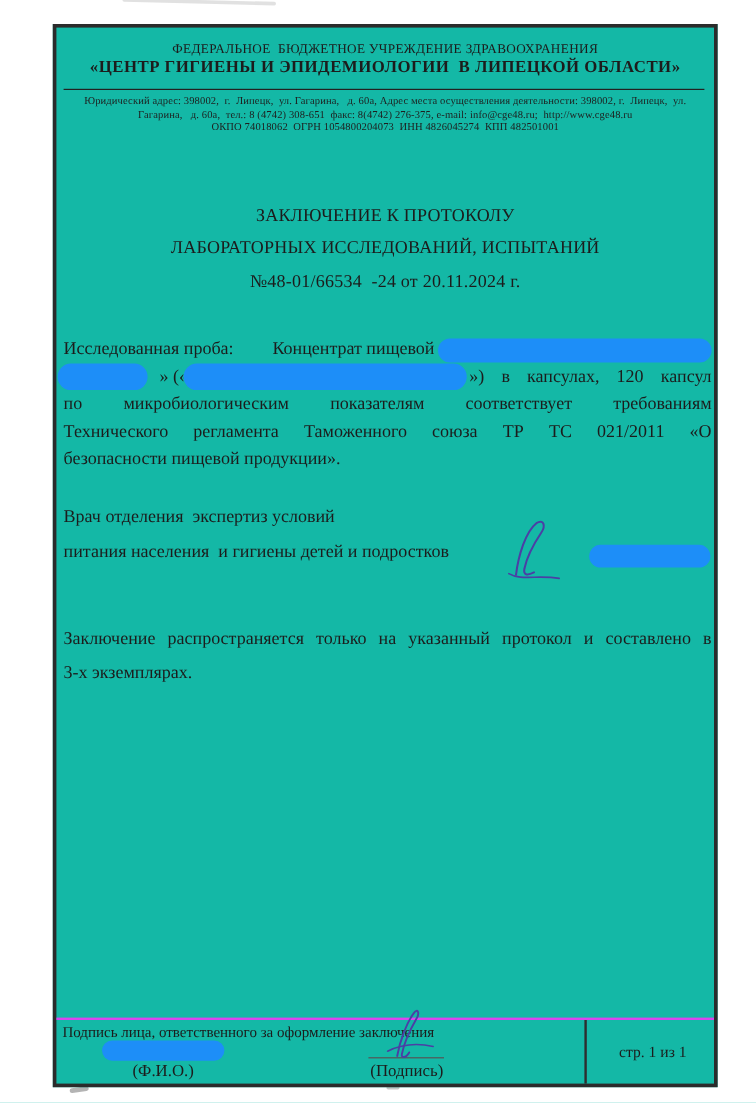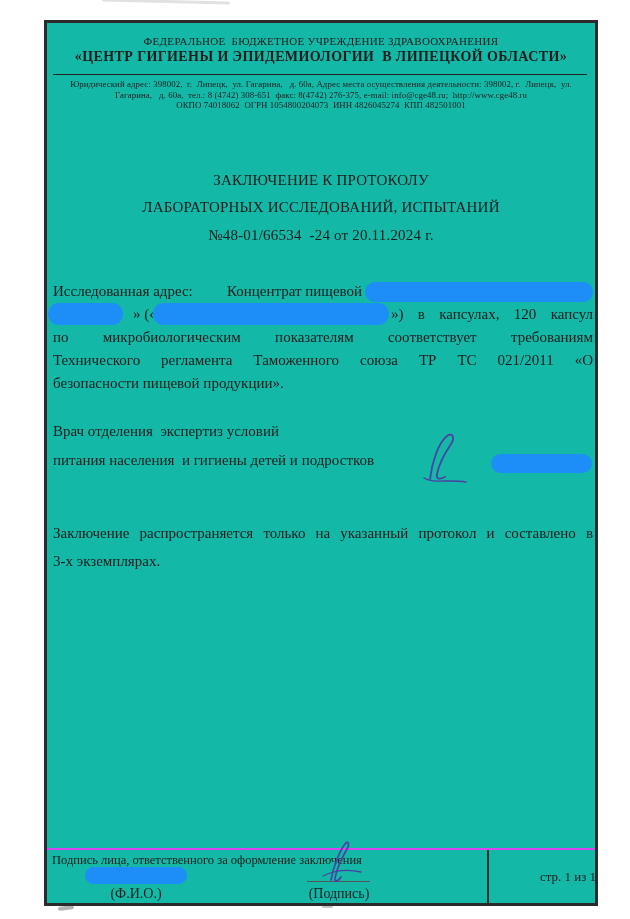--- a/index.html
+++ b/index.html
@@ -38,21 +38,21 @@
     position:absolute;left:0;right:0;bottom:0;height:53px;
     border-top:2px solid #d946ef;
   }
   .fdivider{position:absolute;left:440px;top:0;bottom:0;width:2px;background:#2e2e2e;}
   .flabel{left:5px;top:3px;font-size:12.5px;}
   .fpill{left:38px;top:17px;width:102px;height:17px;border-radius:9px;}
   .fcap{font-size:14px;text-align:center;}
   .fio{left:38px;top:36px;width:102px;}
   .sigline{left:260px;top:20px;width:63px;height:11px;border-bottom:1.4px solid #555;}
   .podp{left:250px;top:36px;width:84px;}
-  .pagecell{left:442px;top:0;bottom:0;width:110px;display:flex;align-items:center;justify-content:center;font-size:13px;padding-left:24px;}
+  .pagecell{left:442px;top:0;bottom:0;width:110px;display:flex;align-items:center;justify-content:center;font-size:13px;}
   .artifact{position:absolute;background:#c9c9c9;opacity:.55;border-radius:2px;}
 </style>
 </head>
 <body>
 
 <div class="artifact" style="left:102px;top:0;width:128px;height:3px;transform:rotate(1.4deg);"></div>
 <div class="artifact" style="left:58px;top:906px;width:16px;height:4px;background:#777;transform:rotate(-8deg);"></div>
 <div class="artifact" style="left:322px;top:905px;width:11px;height:3px;background:#999;"></div>
 
 <div class="page">
@@ -64,21 +64,21 @@
     <div class="abs center addr addr1 pre">Юридический адрес: 398002,  г.  Липецк,  ул. Гагарина,   д. 60а, Адрес места осуществления деятельности: 398002, г.  Липецк,  ул.</div>
     <div class="abs center addr addr2 pre">Гагарина,   д. 60а,  тел.: 8 (4742) 308-651  факс: 8(4742) 276-375, e-mail: info@cge48.ru;  http://www.cge48.ru</div>
     <div class="abs center addr addr3 pre">ОКПО 74018062  ОГРН 1054800204073  ИНН 4826045274  КПП 482501001</div>
 
     <div class="abs center title title1 pre">ЗАКЛЮЧЕНИЕ К ПРОТОКОЛУ</div>
     <div class="abs center title title2 pre">ЛАБОРАТОРНЫХ ИССЛЕДОВАНИЙ, ИСПЫТАНИЙ</div>
     <div class="abs center title title3 pre">№48-01/66534  -24 от 20.11.2024 г.</div>
 
     <div class="abs bodyblock">
       <div class="bline" style="top:0;">
-        <span class="abs pre" style="left:0;">Исследованная адрес:</span>
+        <span class="abs pre" style="left:0;">Исследованная проба:</span>
         <span class="abs pre" style="left:174px;">Концентрат пищевой «</span>
         <span class="pill" style="left:312px;width:228px;top:1px;height:20px;"></span>
       </div>
       <div class="bline" style="top:23px;">
         <span class="pill" style="left:-5px;width:75px;top:-1px;height:22px;"></span>
         <span class="abs pre" style="left:80px;">» («</span>
         <span class="pill" style="left:100px;width:236px;top:-1px;height:22px;"></span>
         <span class="abs just" style="left:338px;width:202px;">») в капсулах, 120 капсул</span>
       </div>
       <div class="bline just" style="top:46px;">по микробиологическим показателям соответствует требованиям</div>

